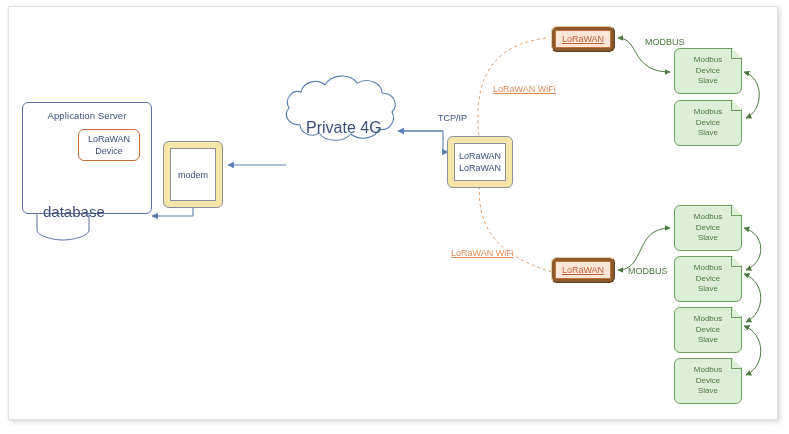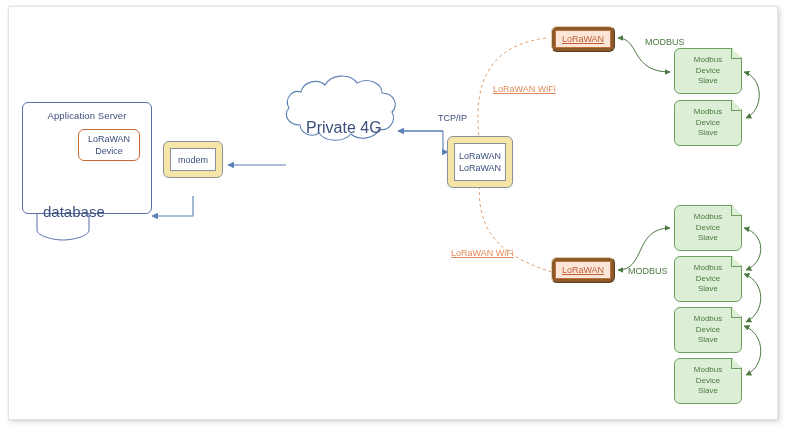--- a/index.html
+++ b/index.html
@@ -240,21 +240,21 @@
     <div class="app-server-title">Application Server</div>
   </div>
 
   <div class="node lora-server" style="left:78px; top:129px; width:62px; height:32px;">
     <span>LoRaWAN</span>
     <span>Device</span>
   </div>
 
   <div class="db-label" style="left:43px; top:203px; width:40px; text-align:center;">database</div>
 
-  <div class="node frame-yellow" style="left:163px; top:141px; width:60px; height:37px;">
+  <div class="node frame-yellow" style="left:163px; top:141px; width:60px; height:67px;">
     <div class="frame-inner">
       <span>modem</span>
     </div>
   </div>
 
   <div class="cloud-label" style="left:306px; top:119px;">Private 4G</div>
 
   <div class="label label-blue" style="left:402px; top:113px;margin-left:36px;">TCP/IP</div>
 
   <div class="node frame-yellow" style="left:447px; top:136px; width:66px; height:52px;">

